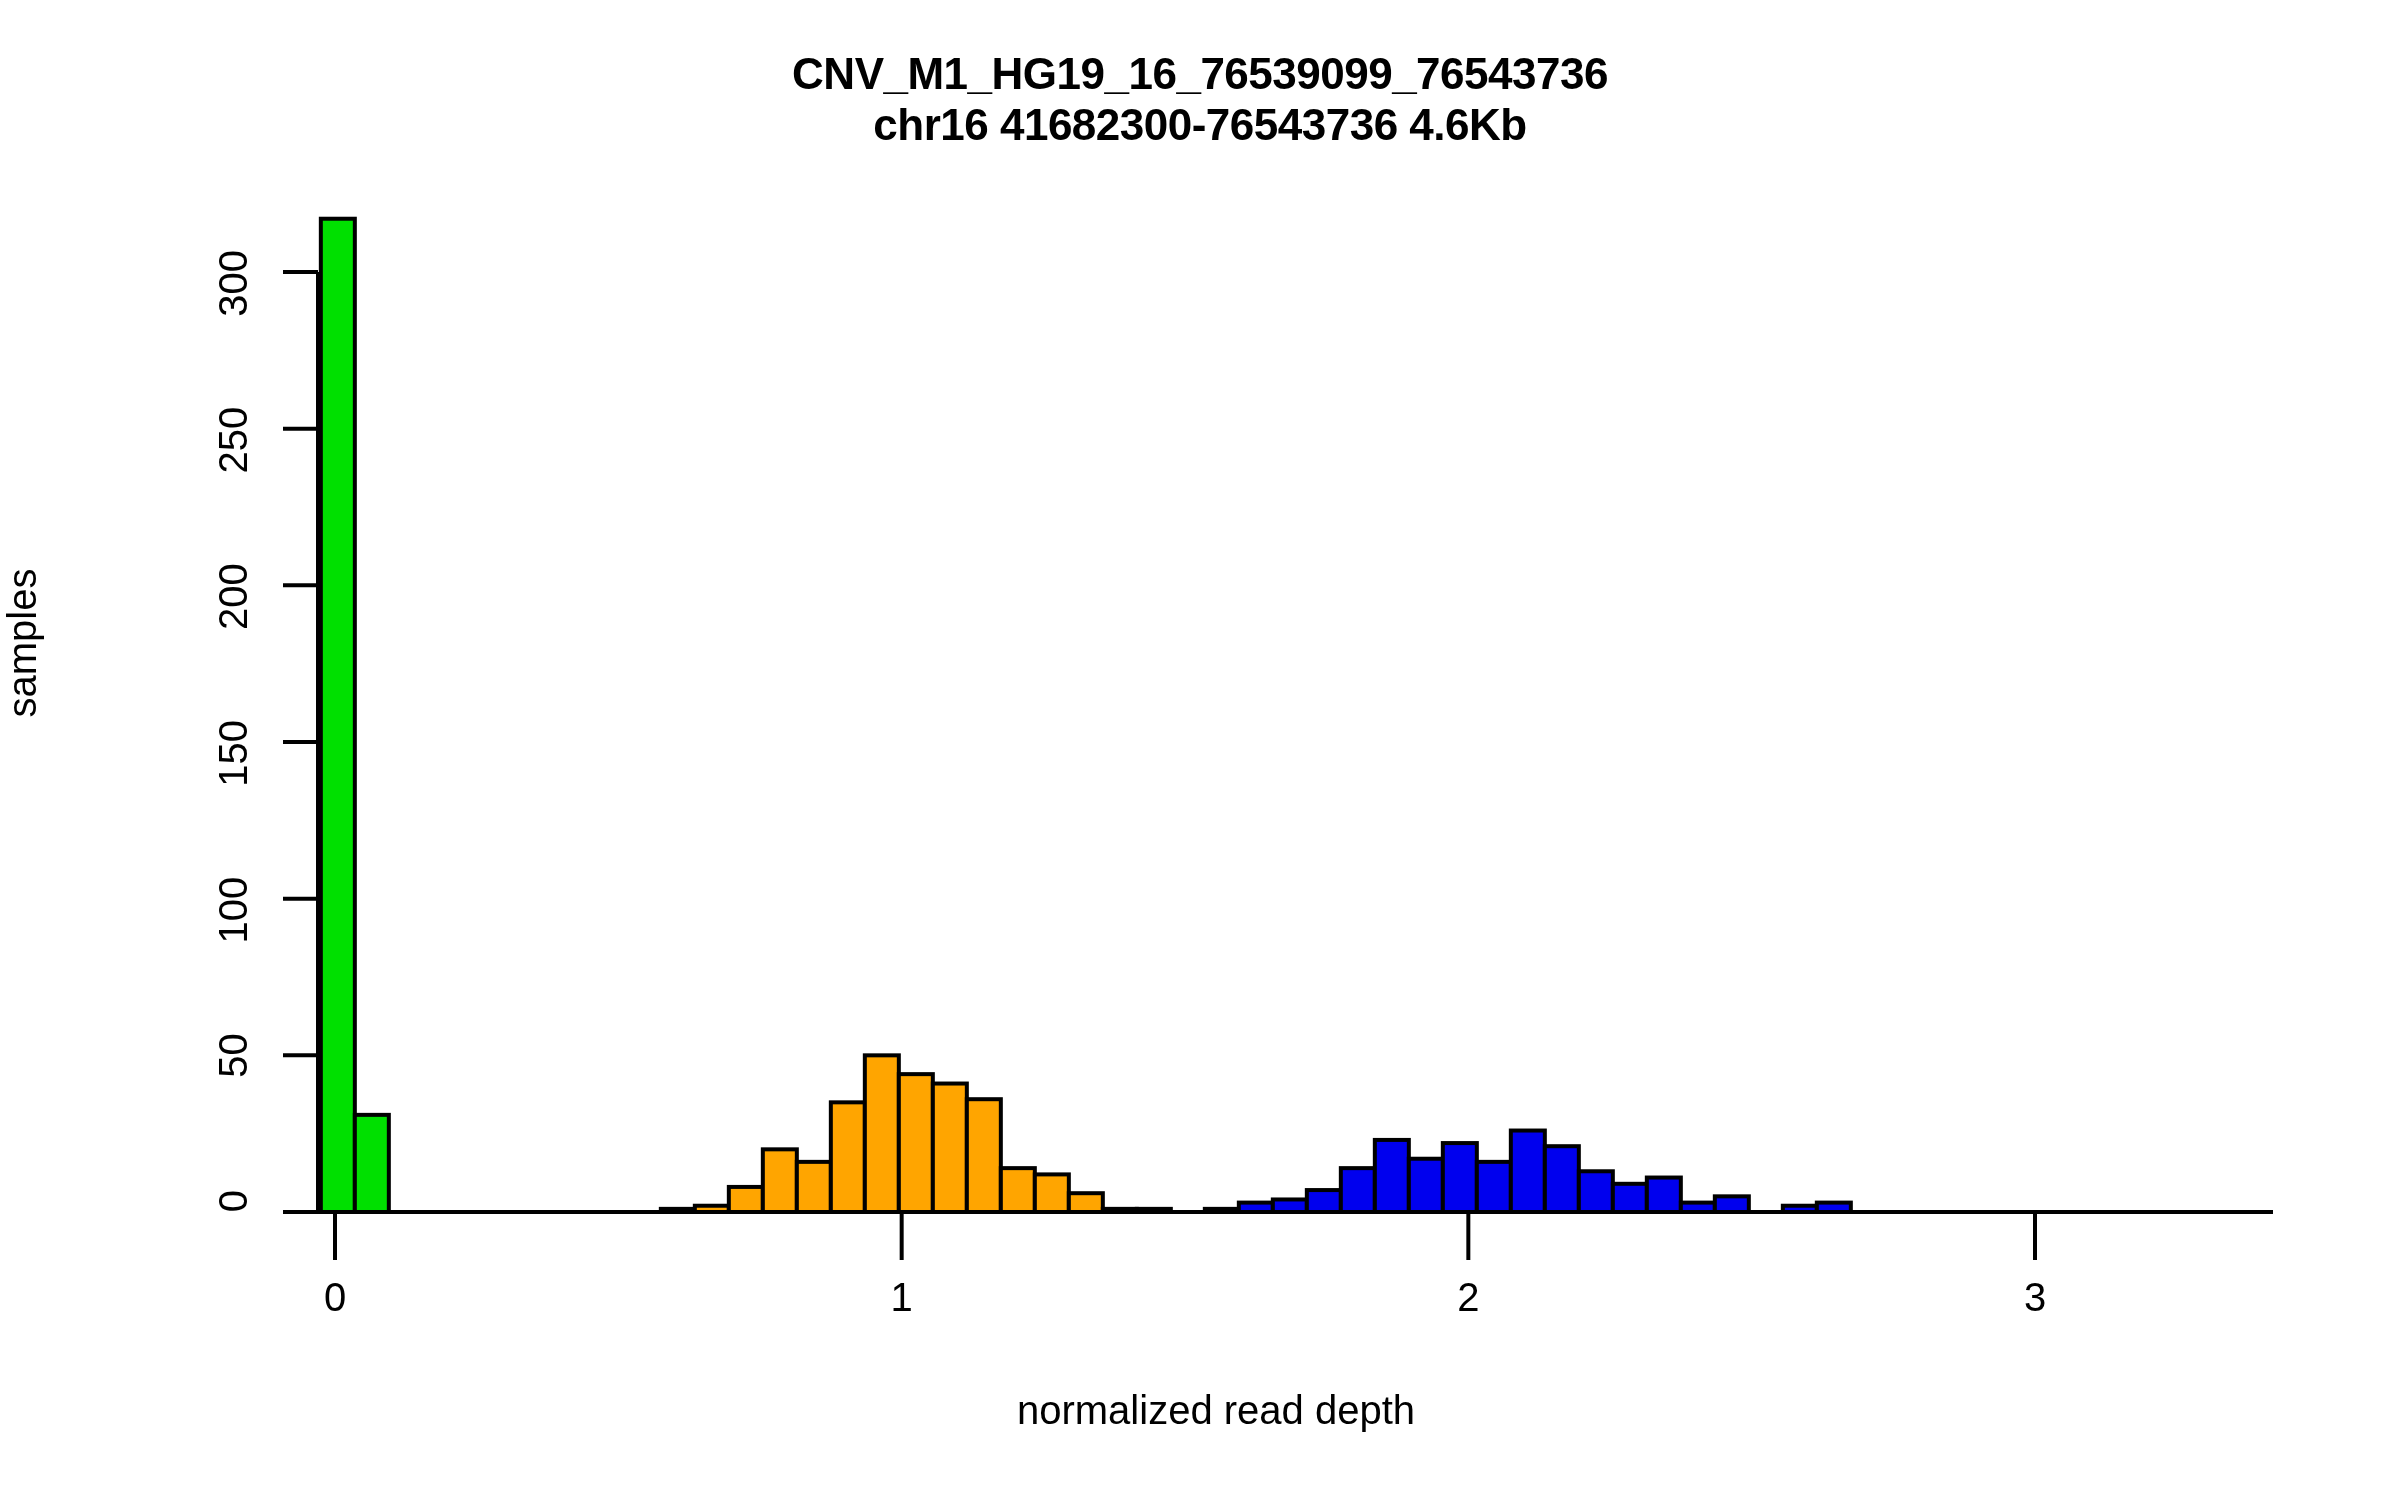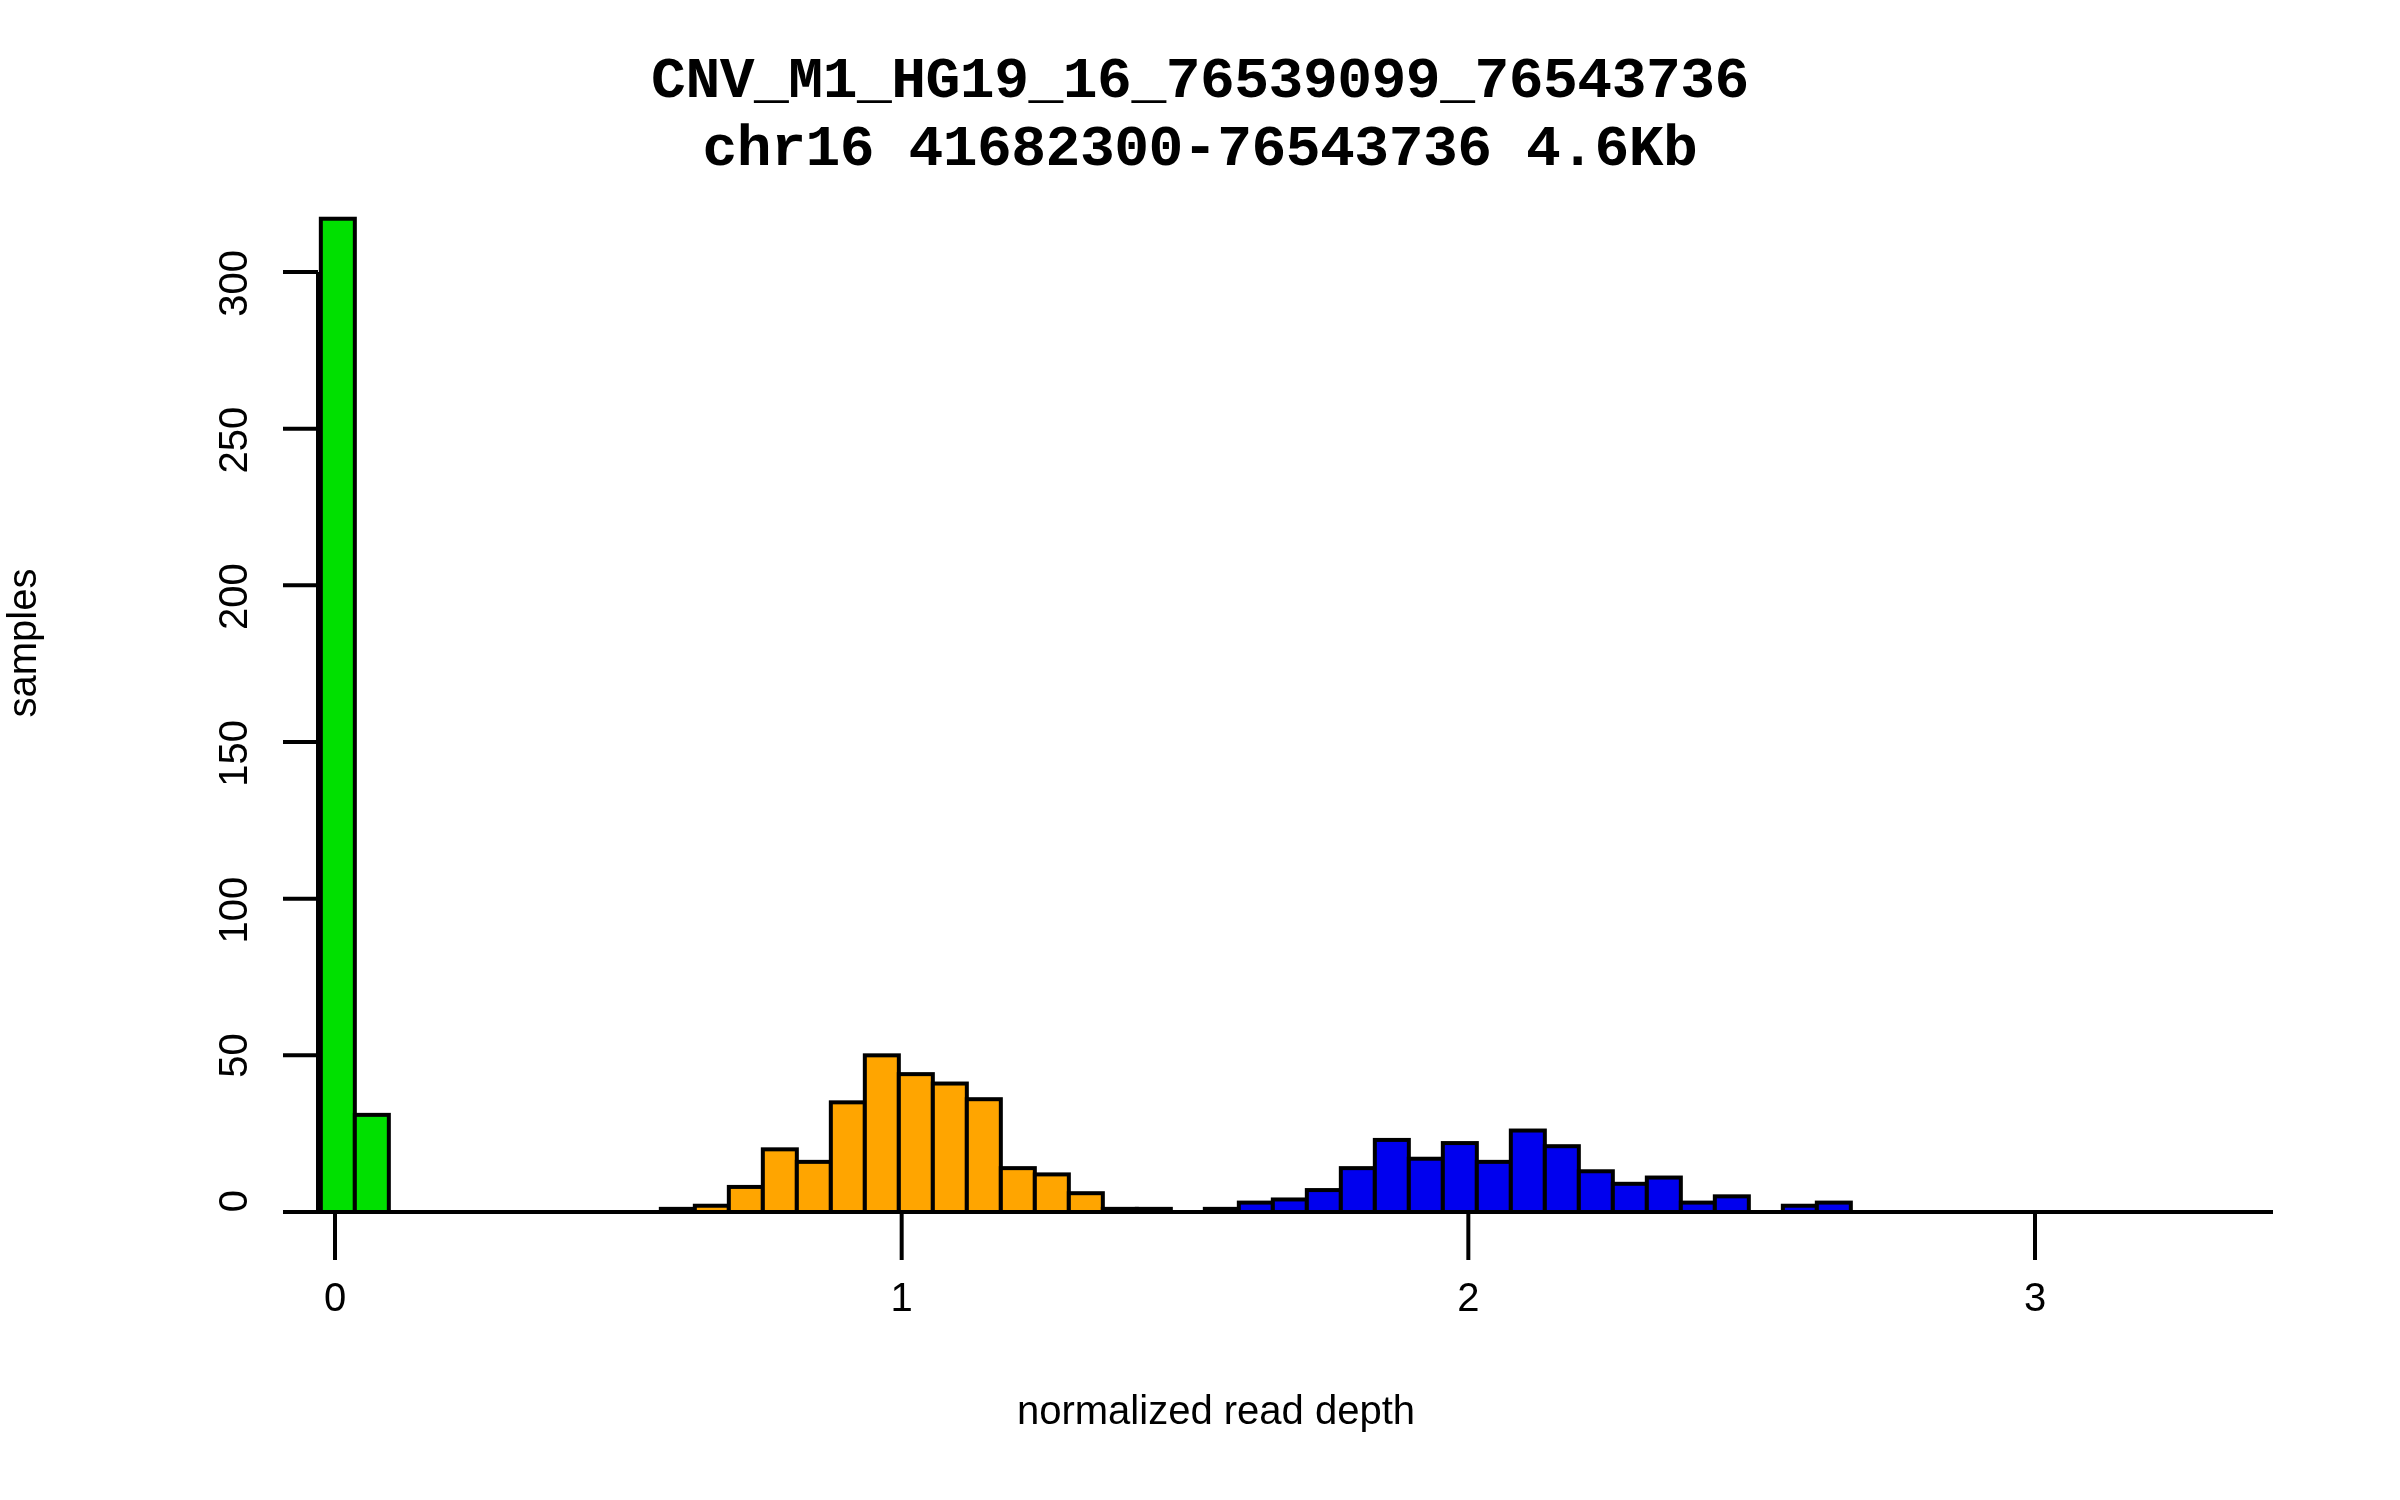--- a/index.html
+++ b/index.html
@@ -17,23 +17,23 @@
     position: relative;
     width: 2400px;
     height: 1500px;
   }
   .title-block {
     position: absolute;
     top: 48px;
     left: 0;
     width: 2400px;
     text-align: center;
-    font-family: Liberation Mono, monospace;
+    font-family: Liberation Sans, sans-serif;
     font-weight: bold;
-    font-size: 58px;
+    font-size: 44px;
     line-height: 1.17;
     color: #000000;
     letter-spacing: -0.5px;
   }
   .title-line { display: block; white-space: pre; }
 
   .ylabel {
     position: absolute;
     left: 0px;
     top: 0px;

